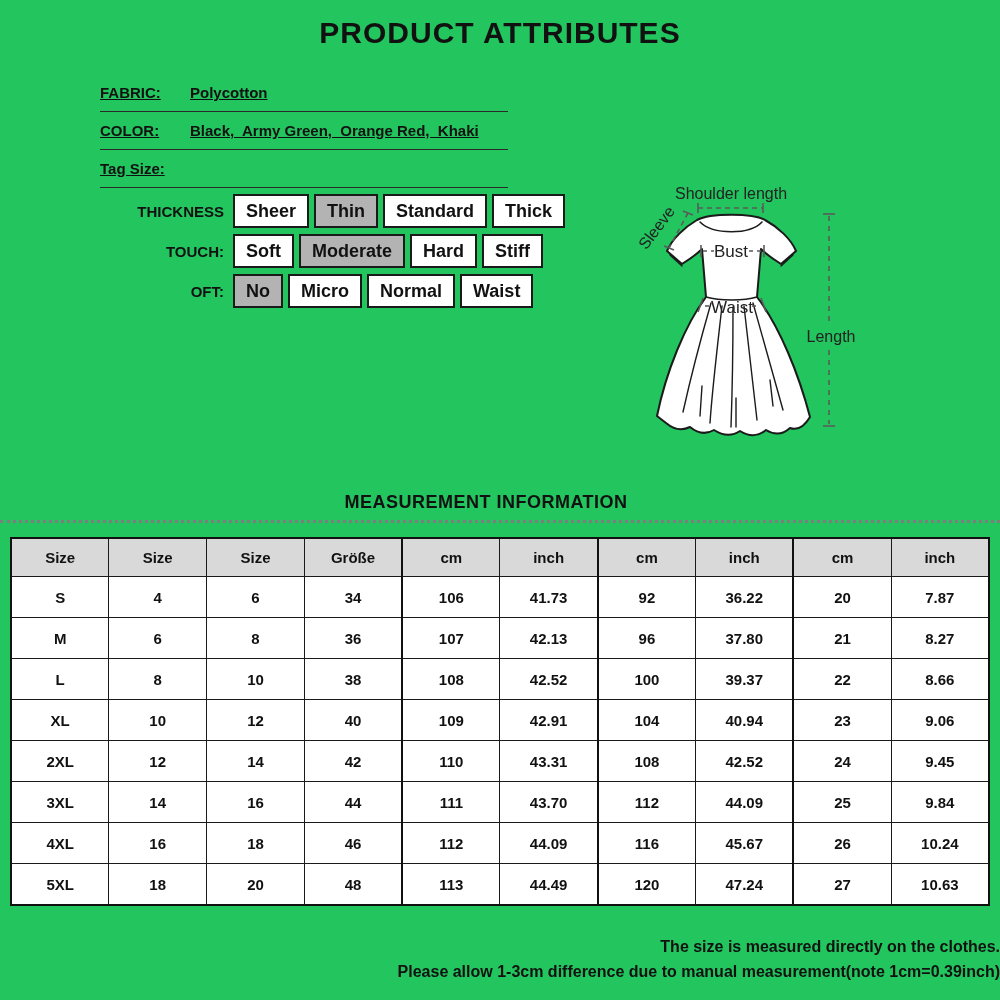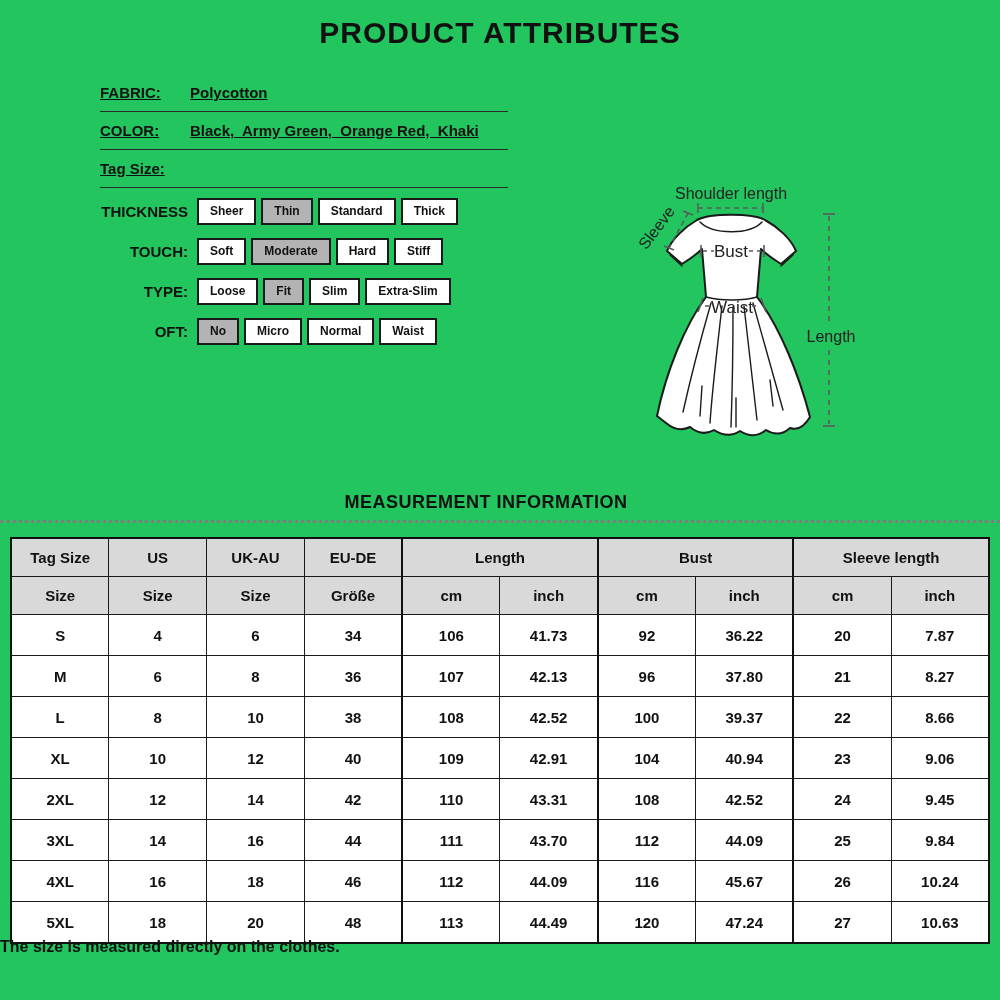--- a/index.html
+++ b/index.html
@@ -10,46 +10,46 @@
               font-size:30px;font-weight:bold;letter-spacing:1px;}
 
   
   .attr-list{position:absolute;left:100px;top:74px;width:408px;text-decoration:underline;}
   .attr-row{display:flex;align-items:center;height:37px;border-bottom:1px solid #2a2a2a;
             font-size:15px;font-weight:bold;}
   .attr-label{width:90px;flex:none;}
   .attr-value{white-space:pre;}
 
   
-  .option-list{position:absolute;left:0;top:195px;}
+  .option-list{position:absolute;left:0;top:195px;padding-left:36px;}
   .option-row{display:flex;align-items:center;margin-bottom:8px;height:32px;}
   .option-label{width:188px;text-align:right;font-size:15px;font-weight:bold;
                 flex:none;padding-right:4px;white-space:nowrap;}
-  .chip{border:2px solid #1a1a1a;background:#fff;font-size:12px;font-weight:bold;
+  .chip{border:2px solid #1a1a1a;background:#fff;font-size:18px;font-weight:bold;
         padding:4px 11px;margin-left:5px;line-height:1.25;white-space:nowrap;}
   .chip.selected{background:#b3b3b3;}
 
   
   .diagram{position:absolute;left:615px;top:158px;}
 
   
   .measure-title{position:absolute;top:492px;left:0;width:972px;text-align:center;
                  font-size:18px;font-weight:bold;letter-spacing:.5px;}
   .dotted-divider{position:absolute;top:520px;left:0;width:1000px;height:0;
                   border-top:3px dotted #7e7e7e;}
 
   .size-table{position:absolute;left:10px;top:537px;width:980px;
               border-collapse:collapse;table-layout:fixed;border:2px solid #111;}
   .size-table th,.size-table td{border:1px solid #1a1a1a;text-align:center;
               font-weight:bold;font-size:15px;padding:0;overflow:hidden;}
   .size-table thead th{background:#d9d9d9;height:37px;}
   .size-table tbody td{height:40px;background:#fff;}
   .grp{border-left:2px solid #111 !important;}
 
-  .notes{position:absolute;top:934px;left:0;width:1000px;text-align:left;
+  .notes{position:absolute;top:934px;left:0;width:1000px;text-align:right;
          font-weight:bold;font-size:16px;line-height:25px;}
 </style>
 </head>
 <body>
 
 <div id="root">
 
   <div class="page-title">PRODUCT ATTRIBUTES</div>
 
   <div class="attr-list">
@@ -73,27 +73,20 @@
       <span class="chip selected">Thin</span>
       <span class="chip">Standard</span>
       <span class="chip">Thick</span>
     </div>
     <div class="option-row">
       <span class="option-label">TOUCH:</span>
       <span class="chip">Soft</span>
       <span class="chip selected">Moderate</span>
       <span class="chip">Hard</span>
       <span class="chip">Stiff</span>
-    </div>
-    <div class="option-row">
-      <span class="option-label">TYPE:</span>
-      <span class="chip">Loose</span>
-      <span class="chip selected">Fit</span>
-      <span class="chip">Slim</span>
-      <span class="chip">Extra-Slim</span>
     </div>
     <div class="option-row">
       <span class="option-label">OFT:</span>
       <span class="chip selected">No</span>
       <span class="chip">Micro</span>
       <span class="chip">Normal</span>
       <span class="chip">Waist</span>
     </div>
   </div>
 
@@ -172,29 +165,20 @@
       <text x="831" y="342" font-size="16">Length</text>
     </g>
   </svg>
 
   <div class="measure-title">MEASUREMENT INFORMATION</div>
   <div class="dotted-divider"></div>
 
   <table class="size-table">
     <thead>
       <tr>
-        <th>Tag Size</th>
-        <th>US</th>
-        <th>UK-AU</th>
-        <th>EU-DE</th>
-        <th colspan="2" class="grp">Length</th>
-        <th colspan="2" class="grp">Bust</th>
-        <th colspan="2" class="grp">Sleeve length</th>
-      </tr>
-      <tr>
         <th>Size</th>
         <th>Size</th>
         <th>Size</th>
         <th>Größe</th>
         <th class="grp">cm</th>
         <th>inch</th>
         <th class="grp">cm</th>
         <th>inch</th>
         <th class="grp">cm</th>
         <th>inch</th>
@@ -295,15 +279,16 @@
           <td class="grp">120</td>
           <td>47.24</td>
           <td class="grp">27</td>
           <td>10.63</td>
         </tr>
       </tbody>
   </table>
 
   <div class="notes">
     <div>The size is measured directly on the clothes.</div>
+    <div>Please allow 1-3cm difference due to manual measurement(note 1cm=0.39inch)</div>
   </div>
 
 </div>
 
 </body></html>

